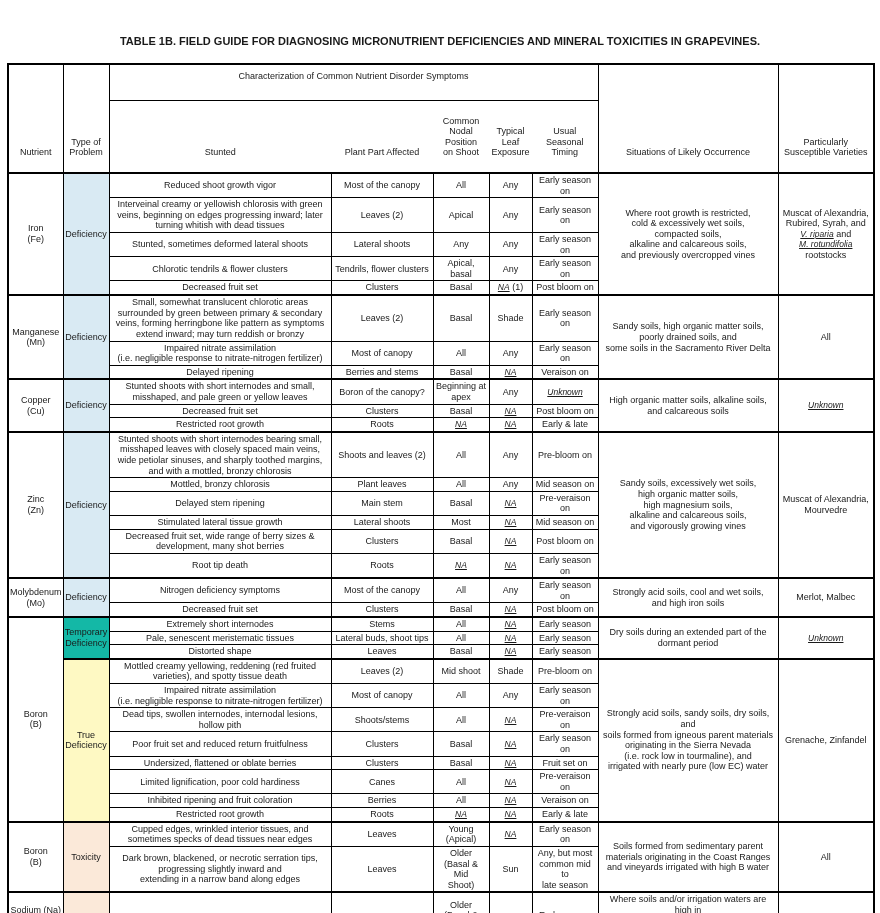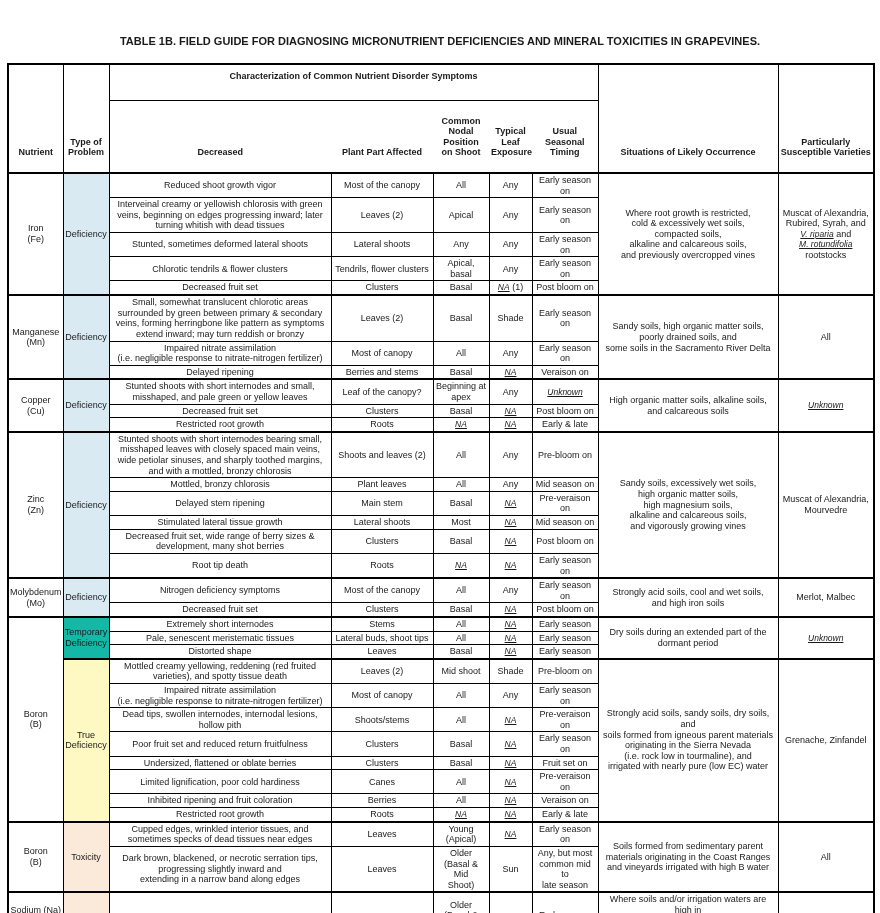--- a/index.html
+++ b/index.html
@@ -7,21 +7,21 @@
   .page{width:880px;height:913px;box-sizing:border-box;padding:24px 7px 0 7px;margin:5px auto;}
   .title{font-size:11px;font-weight:bold;text-align:center;margin:6px 0 16px 0;letter-spacing:0;}
   table{border-collapse:collapse;table-layout:fixed;width:866px;margin:0 auto;
     border:2px solid #000;}
   col.c-nutrient{width:55px}col.c-problem{width:46px}col.c-symptoms{width:222px}
   col.c-plant{width:102px}col.c-nodal{width:56px}col.c-leaf{width:43px}
   col.c-timing{width:66px}col.c-situations{width:180px}col.c-varieties{width:96px}
   th,td{border:1px solid #000;font-size:9px;font-weight:normal;text-align:center;
     vertical-align:middle;padding:1px 2px;line-height:1.18;white-space:pre-line;
     overflow:hidden;}
-  thead th{vertical-align:bottom;padding-bottom:14px;font-weight:bold;}
+  thead th{vertical-align:bottom;padding-bottom:14px;}
   thead tr.toprow th{border-bottom:2.5px solid #000;}
   th.charact{vertical-align:middle;height:20px;border-bottom:1px solid #000 !important;}
   thead tr.subhead th{border-left:none;border-right:none;border-bottom:2.5px solid #000;height:56px;}
   tbody tr.group-start td{border-top:2px solid #000;}
   td.nutrient,td.problem{padding:1px 1px;}
   i.na{font-style:italic;font-size:8.5px;text-decoration:underline;}
 </style>
 </head>
 <body>
 
@@ -44,21 +44,21 @@
       <tr class="toprow">
         <th rowspan="2">Nutrient</th>
         <th rowspan="2">Type of
 Problem</th>
         <th colspan="5" class="charact">Characterization of Common Nutrient Disorder Symptoms</th>
         <th rowspan="2">Situations of Likely Occurrence</th>
         <th rowspan="2">Particularly
 Susceptible Varieties</th>
       </tr>
       <tr class="subhead">
-        <th>Decreased</th>
+        <th>Stunted</th>
         <th>Plant Part Affected</th>
         <th>Common
 Nodal
 Position
 on Shoot</th>
         <th>Typical
 Leaf
 Exposure</th>
         <th>Usual Seasonal
 Timing</th>
@@ -140,21 +140,21 @@
           <td>Berries and stems</td>
           <td>Basal</td>
           <td><i class="na">NA</i></td>
           <td>Veraison on</td>
         </tr>
         <tr class="group-start">
           <td rowspan="3" class="nutrient">Copper
 (Cu)</td>
           <td rowspan="3" class="problem" style="background: rgb(217, 234, 243);">Deficiency</td>
           <td>Stunted shoots with short internodes and small, misshaped, and pale green or yellow leaves</td>
-          <td>Leaf of the canopy?</td>
+          <td>Boron of the canopy?</td>
           <td>Beginning at apex</td>
           <td>Any</td>
           <td><i class="na">Unknown</i></td>
           <td rowspan="3" class="situations">High organic matter soils, alkaline soils,
 and calcareous soils</td>
           <td rowspan="3" class="varieties"><i class="na">Unknown</i></td>
         </tr>
         <tr>
           <td>Decreased fruit set</td>
           <td>Clusters</td>

